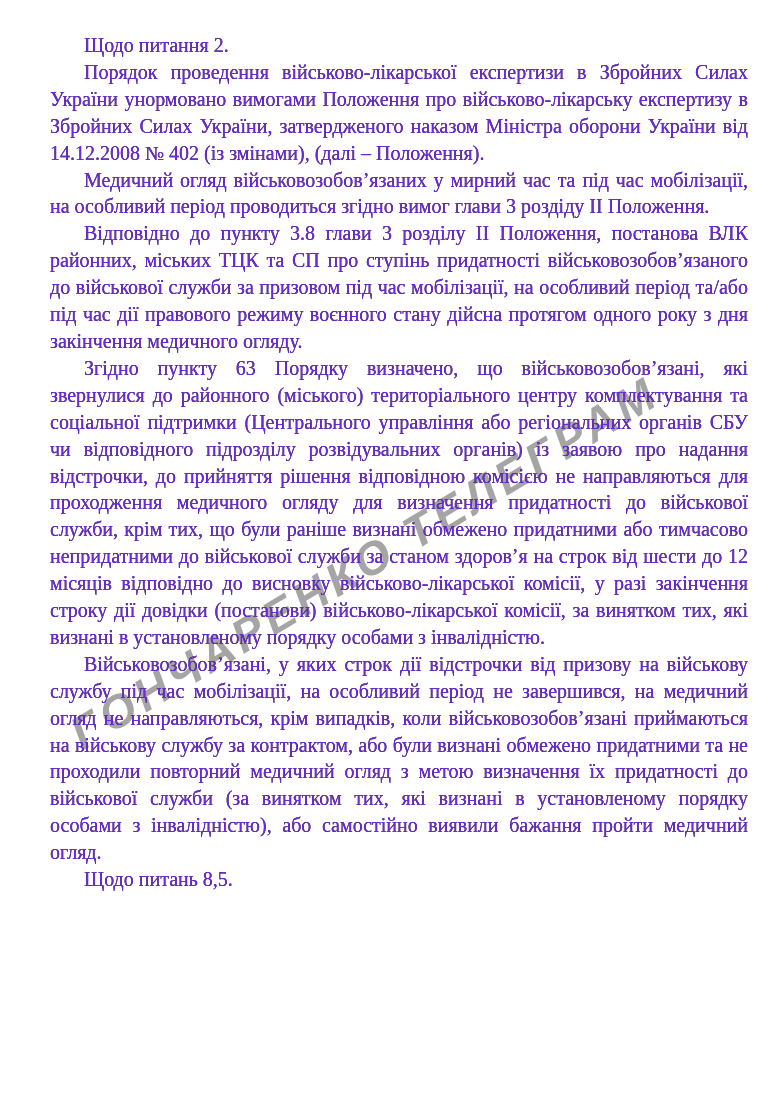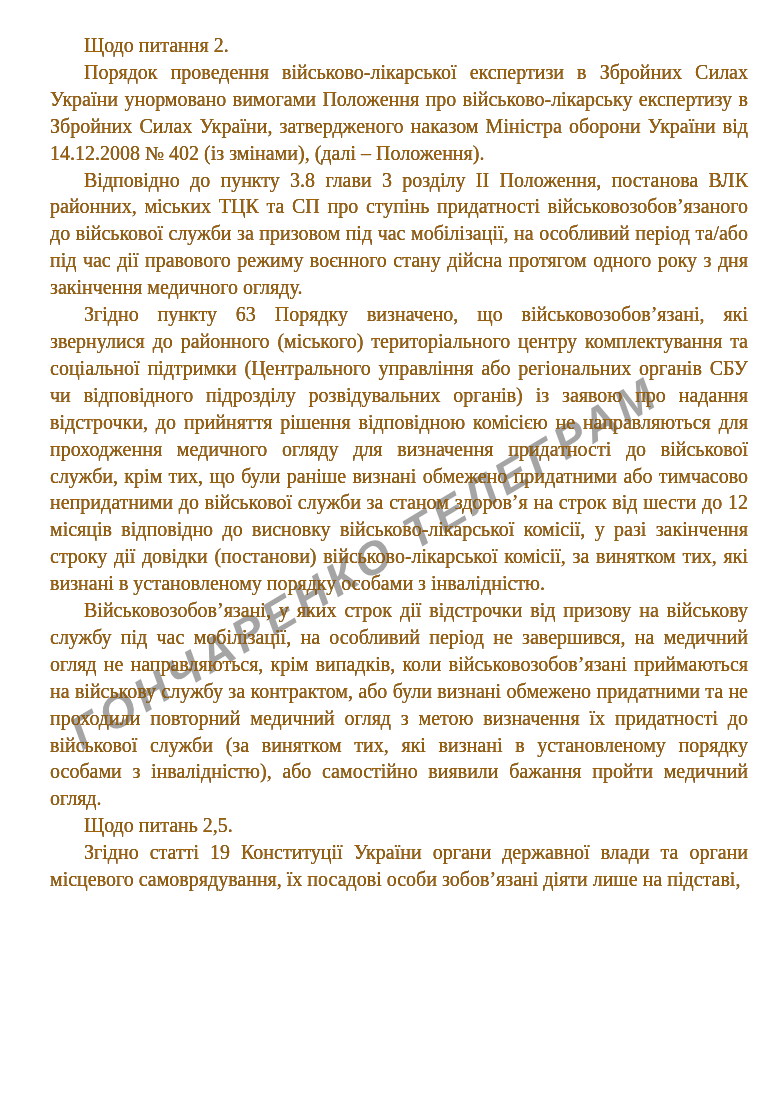--- a/index.html
+++ b/index.html
@@ -49,22 +49,22 @@
     white-space: nowrap;
     z-index: 1;
     user-select: none;
   }
 </style>
 </head>
 <body>
 
 <div class="page">
   <div class="watermark" style="color: rgb(143, 143, 143); opacity: 0.8;">ГОНЧАРЕНКО ТЕЛЕГРАМ</div>
-  <div class="doc-text" id="doc-text" style="color: #a16207;">
+  <div class="doc-text" id="doc-text" style="color: #6d28d9;">
       <p class="para">Щодо питання 2.</p>
       <p class="para">Порядок проведення військово-лікарської експертизи в Збройних Силах України унормовано вимогами Положення про військово-лікарську експертизу в Збройних Силах України, затвердженого наказом Міністра оборони України від 14.12.2008 № 402 (із змінами), (далі – Положення).</p>
+      <p class="para">Медичний огляд військовозобов’язаних у мирний час та під час мобілізації, на особливий період проводиться згідно вимог глави 3 роздіду II Положення.</p>
       <p class="para">Відповідно до пункту 3.8 глави 3 розділу II Положення, постанова ВЛК районних, міських ТЦК та СП про ступінь придатності військовозобов’язаного до військової служби за призовом під час мобілізації, на особливий період та/або під час дії правового режиму воєнного стану дійсна протягом одного року з дня закінчення медичного огляду.</p>
       <p class="para">Згідно пункту 63 Порядку визначено, що військовозобов’язані, які звернулися до районного (міського) територіального центру комплектування та соціальної підтримки (Центрального управління або регіональних органів СБУ чи відповідного підрозділу розвідувальних органів) із заявою про надання відстрочки, до прийняття рішення відповідною комісією не направляються для проходження медичного огляду для визначення придатності до військової служби, крім тих, що були раніше визнані обмежено придатними або тимчасово непридатними до військової служби за станом здоров’я на строк від шести до 12 місяців відповідно до висновку військово-лікарської комісії, у разі закінчення строку дії довідки (постанови) військово-лікарської комісії, за винятком тих, які визнані в установленому порядку особами з інвалідністю.</p>
       <p class="para">Військовозобов’язані, у яких строк дії відстрочки від призову на військову службу під час мобілізації, на особливий період не завершився, на медичний огляд не направляються, крім випадків, коли військовозобов’язані приймаються на військову службу за контрактом, або були визнані обмежено придатними та не проходили повторний медичний огляд з метою визначення їх придатності до військової служби (за винятком тих, які визнані в установленому порядку особами з інвалідністю), або самостійно виявили бажання пройти медичний огляд.</p>
-      <p class="para">Щодо питань 2,5.</p>
-      <p class="para">Згідно статті 19 Конституції України органи державної влади та органи місцевого самоврядування, їх посадові особи зобов’язані діяти лише на підставі,</p>
+      <p class="para">Щодо питань 8,5.</p>
     </div>
 </div>
 
 </body></html>

